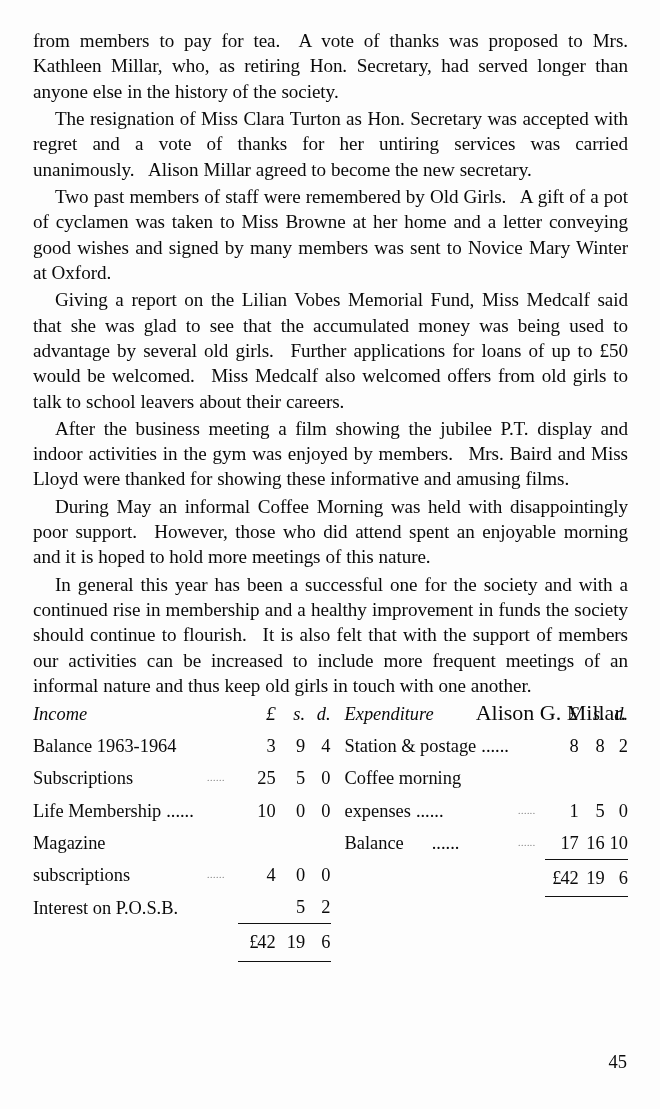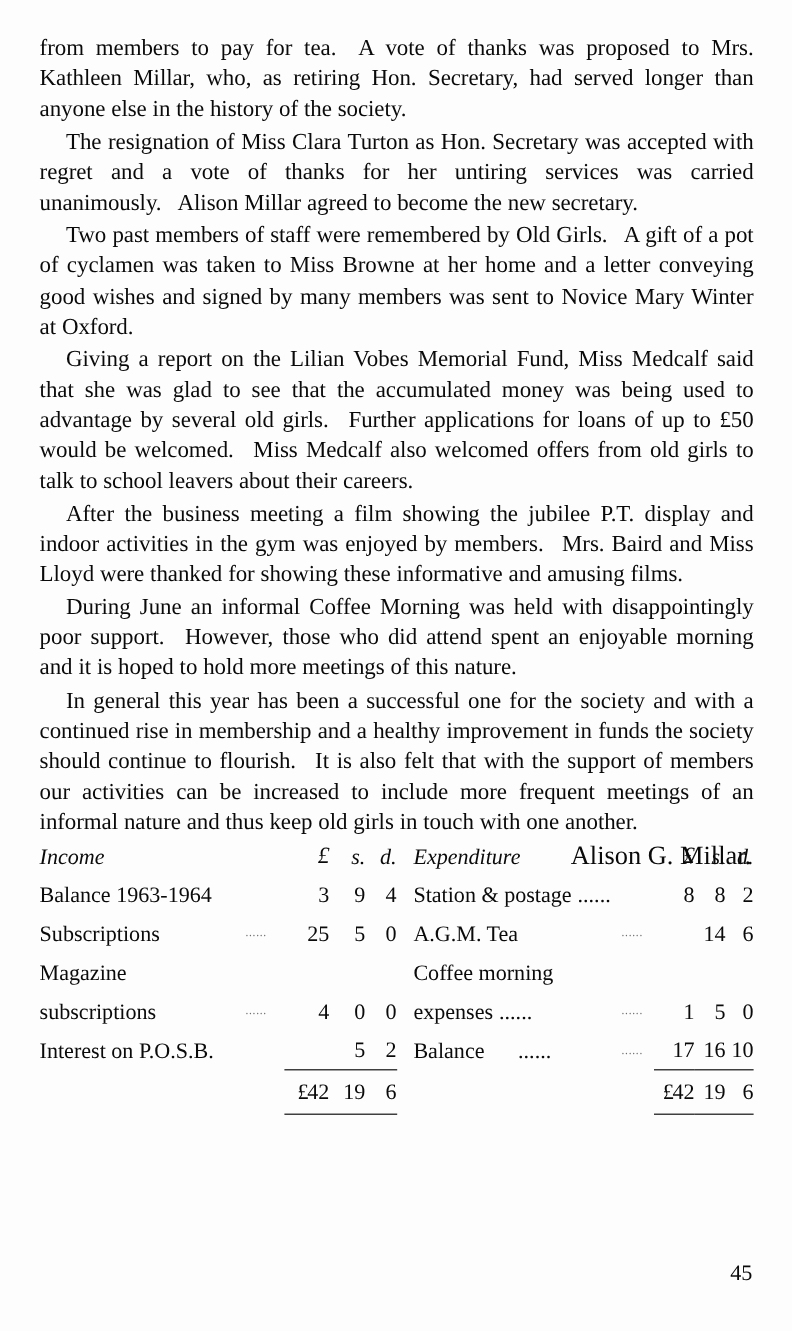--- a/index.html
+++ b/index.html
@@ -171,21 +171,21 @@
 <body>
 
 <div class="page">
 
   <div class="article">
     <p class="para">from members to pay for tea.  A vote of thanks was proposed to Mrs. Kathleen Millar, who, as retiring Hon. Secretary, had served longer than anyone else in the history of the society.</p>
     <p class="para">The resignation of Miss Clara Turton as Hon. Secretary was accepted with regret and a vote of thanks for her untiring services was carried unanimously.  Alison Millar agreed to become the new secretary.</p>
     <p class="para">Two past members of staff were remembered by Old Girls.  A gift of a pot of cyclamen was taken to Miss Browne at her home and a letter conveying good wishes and signed by many members was sent to Novice Mary Winter at Oxford.</p>
     <p class="para">Giving a report on the Lilian Vobes Memorial Fund, Miss Medcalf said that she was glad to see that the accumulated money was being used to advantage by several old girls.  Further applications for loans of up to £50 would be welcomed.  Miss Medcalf also welcomed offers from old girls to talk to school leavers about their careers.</p>
     <p class="para">After the business meeting a film showing the jubilee P.T. display and indoor activities in the gym was enjoyed by members.  Mrs. Baird and Miss Lloyd were thanked for showing these informative and amusing films.</p>
-    <p class="para">During June an informal Coffee Morning was held with disappointingly poor support.  However, those who did attend spent an enjoyable morning and it is hoped to hold more meetings of this nature.</p>
+    <p class="para">During May an informal Coffee Morning was held with disappointingly poor support.  However, those who did attend spent an enjoyable morning and it is hoped to hold more meetings of this nature.</p>
     <p class="para">In general this year has been a successful one for the society and with a continued rise in membership and a healthy improvement in funds the society should continue to flourish.  It is also felt that with the support of members our activities can be increased to include more frequent meetings of an informal nature and thus keep old girls in touch with one another.</p>
     <p class="signature">Alison G. Millar.</p>
   </div>
 
   <div class="balance-sheet">
 
 
     <div class="ledger">
 
       <div class="ledger-col left">
@@ -208,20 +208,27 @@
             </tr>
 
             <tr>
               <td class="label">Subscriptions</td>
               <td class="leader">......</td>
               <td class="num c-pounds">25</td>
               <td class="num c-shill">5</td>
               <td class="num c-pence">0</td>
             </tr>
 
+            <tr>
+              <td class="label"><span>Life Membership</span><span class="leader" style="display:inline;padding-left:5px;">......</span></td>
+              <td class="leader"></td>
+              <td class="num c-pounds">10</td>
+              <td class="num c-shill">0</td>
+              <td class="num c-pence">0</td>
+            </tr>
 
             <tr class="tight-top">
               <td class="label">Magazine</td>
               <td class="leader"></td>
               <td class="num c-pounds"></td>
               <td class="num c-shill"></td>
               <td class="num c-pence"></td>
             </tr>
             <tr class="tight">
               <td class="label sub-line">subscriptions</td>
@@ -262,27 +269,20 @@
             </tr>
 
             <tr>
               <td class="label"><span>Station &amp; postage</span><span class="leader" style="display:inline;padding-left:5px;">......</span></td>
               <td class="leader"></td>
               <td class="num c-pounds">8</td>
               <td class="num c-shill">8</td>
               <td class="num c-pence">2</td>
             </tr>
 
-            <tr>
-              <td class="label">A.G.M. Tea</td>
-              <td class="leader">......</td>
-              <td class="num c-pounds"></td>
-              <td class="num c-shill">14</td>
-              <td class="num c-pence">6</td>
-            </tr>
 
 
             <tr class="tight-top">
               <td class="label">Coffee morning</td>
               <td class="leader"></td>
               <td class="num c-pounds"></td>
               <td class="num c-shill"></td>
               <td class="num c-pence"></td>
             </tr>
             <tr class="tight">

